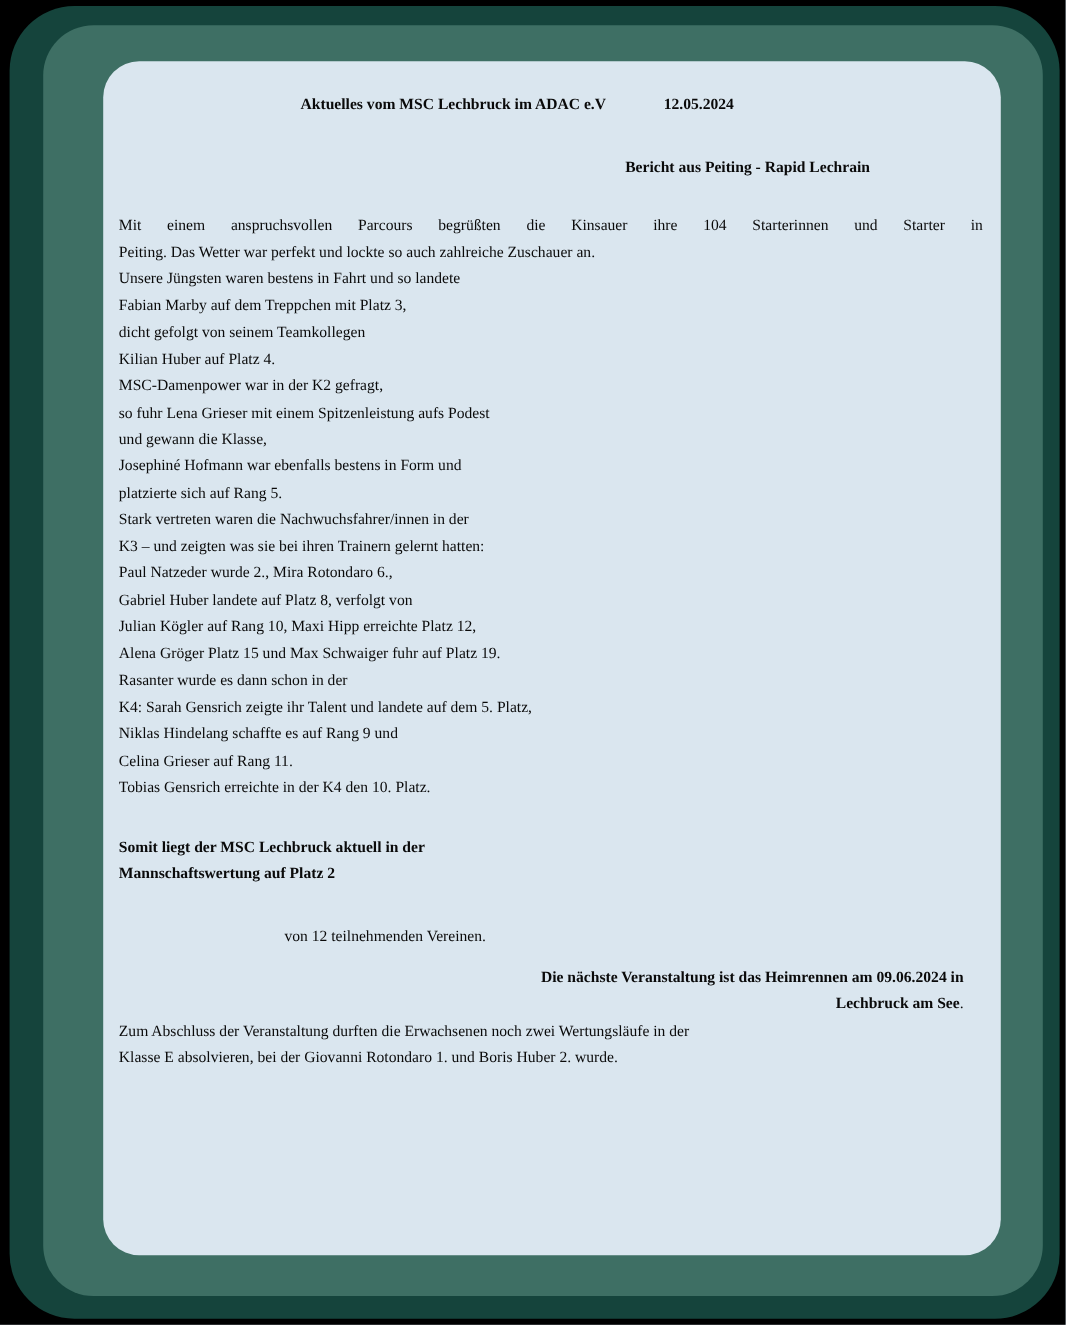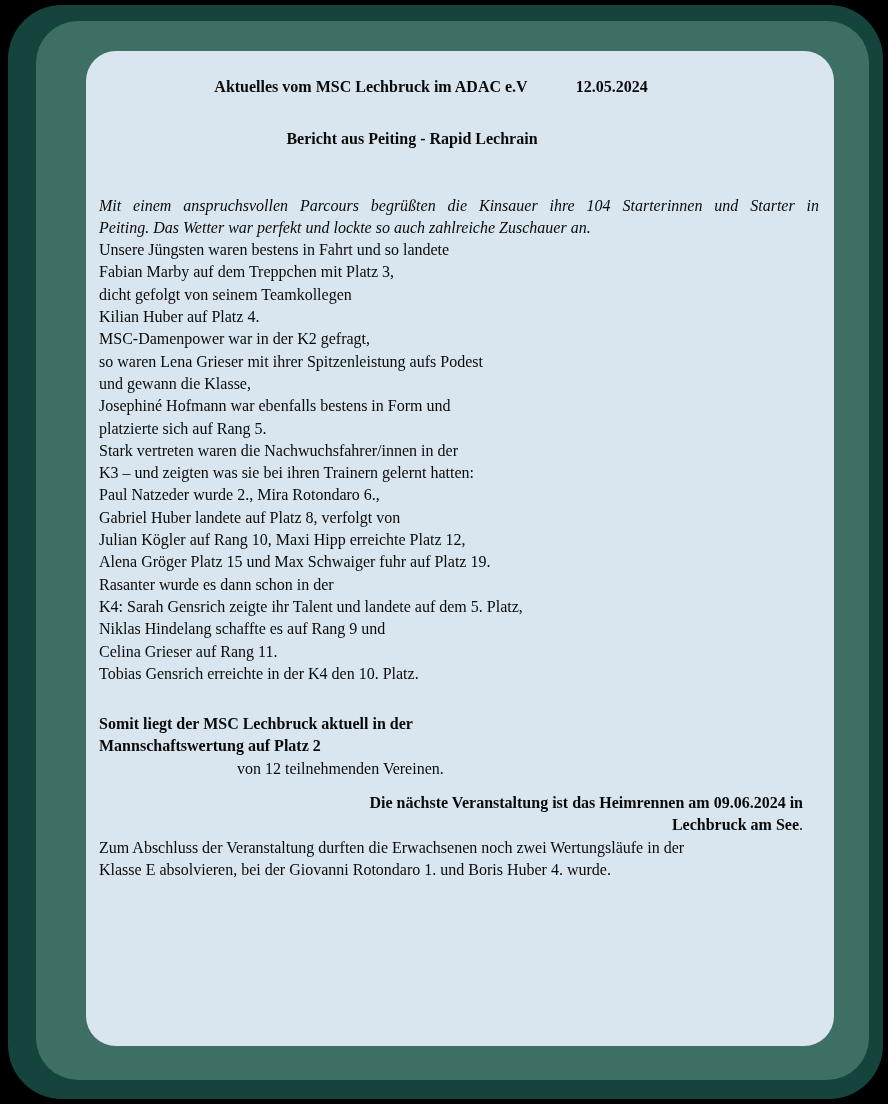--- a/index.html
+++ b/index.html
@@ -25,46 +25,46 @@
   }
   .card-content {
     position: absolute;
     left: 50px; top: 30px; right: 35px; bottom: 34px;
     background: #dae6ef;
     border-radius: 30px;
     padding: 14px 15px 0 13px;
     overflow: hidden;
   }
   .line {
-    font-size: 16px;
+    font-size: 13px;
     line-height: 22.3px;
   }
   .bold { font-weight: bold; }
   .title-line {
     margin-top: 11px;
     display: flex;
     justify-content: center;
     gap: 48px;
     padding-right: 56px;
     font-weight: bold;
   }
   .subtitle-block {
     margin-top: 30px;
     padding-right: 94px;
-    text-align: center;
+    text-align: right;
     font-weight: bold;
   }
-  .intro-block { margin-top: 44px; font-style: italic; }
+  .intro-block { margin-top: 26px; }
   .justify-last {
     text-align: justify;
     text-align-last: justify;
   }
   .standings-block { margin-top: 28px; }
   .standings-center { text-align: left; padding-right: 16px; font-weight: bold; }
-  .indent-line { padding-left: 138px; }
+  .indent-line { padding-left: 138px; margin-top: 29px; }
   .announce-block { margin-top: 12px; text-align: right; padding-right: 16px; font-weight: bold; }
   .closing-block { }
 </style>
 </head>
 <body>
 
 <div class="card-outer">
   <div class="card-ring">
     <div class="card-content">
 
@@ -81,21 +81,21 @@
         <div class="line justify-last">Mit einem anspruchsvollen Parcours begrüßten die Kinsauer ihre 104 Starterinnen und Starter in</div>
         <div class="line">Peiting. Das Wetter war perfekt und lockte so auch zahlreiche Zuschauer an.</div>
       </div>
 
       <div>
         <div class="line">Unsere Jüngsten waren bestens in Fahrt und so landete</div>
         <div class="line">Fabian Marby auf dem Treppchen mit Platz 3,</div>
         <div class="line">dicht gefolgt von seinem Teamkollegen</div>
         <div class="line">Kilian Huber auf Platz 4.</div>
         <div class="line">MSC-Damenpower war in der K2 gefragt,</div>
-        <div class="line">so waren Lena Grieser mit ihrer Spitzenleistung aufs Podest</div>
+        <div class="line">so fuhr Lena Grieser mit einem Spitzenleistung aufs Podest</div>
         <div class="line">und gewann die Klasse,</div>
         <div class="line">Josephiné Hofmann war ebenfalls bestens in Form und</div>
         <div class="line">platzierte sich auf Rang 5.</div>
         <div class="line">Stark vertreten waren die Nachwuchsfahrer/innen in der</div>
         <div class="line">K3 – und zeigten was sie bei ihren Trainern gelernt hatten:</div>
         <div class="line">Paul Natzeder wurde 2., Mira Rotondaro 6.,</div>
         <div class="line">Gabriel Huber landete auf Platz 8, verfolgt von</div>
         <div class="line">Julian Kögler auf Rang 10, Maxi Hipp erreichte Platz 12,</div>
         <div class="line">Alena Gröger Platz 15 und Max Schwaiger fuhr auf Platz 19.</div>
         <div class="line">Rasanter wurde es dann schon in der</div>
@@ -111,18 +111,18 @@
         <div class="line indent-line">von 12 teilnehmenden Vereinen.</div>
       </div>
 
       <div class="announce-block">
         <div class="line">Die nächste Veranstaltung ist das Heimrennen am 09.06.2024 in</div>
         <div class="line"><span class="bold">Lechbruck am See</span><span style="font-weight:normal">.</span></div>
       </div>
 
       <div class="closing-block">
         <div class="line">Zum Abschluss der Veranstaltung durften die Erwachsenen noch zwei Wertungsläufe in der</div>
-        <div class="line">Klasse E absolvieren, bei der Giovanni Rotondaro 1. und Boris Huber 4. wurde.</div>
+        <div class="line">Klasse E absolvieren, bei der Giovanni Rotondaro 1. und Boris Huber 2. wurde.</div>
       </div>
 
     </div>
   </div>
 </div>
 
 </body></html>

